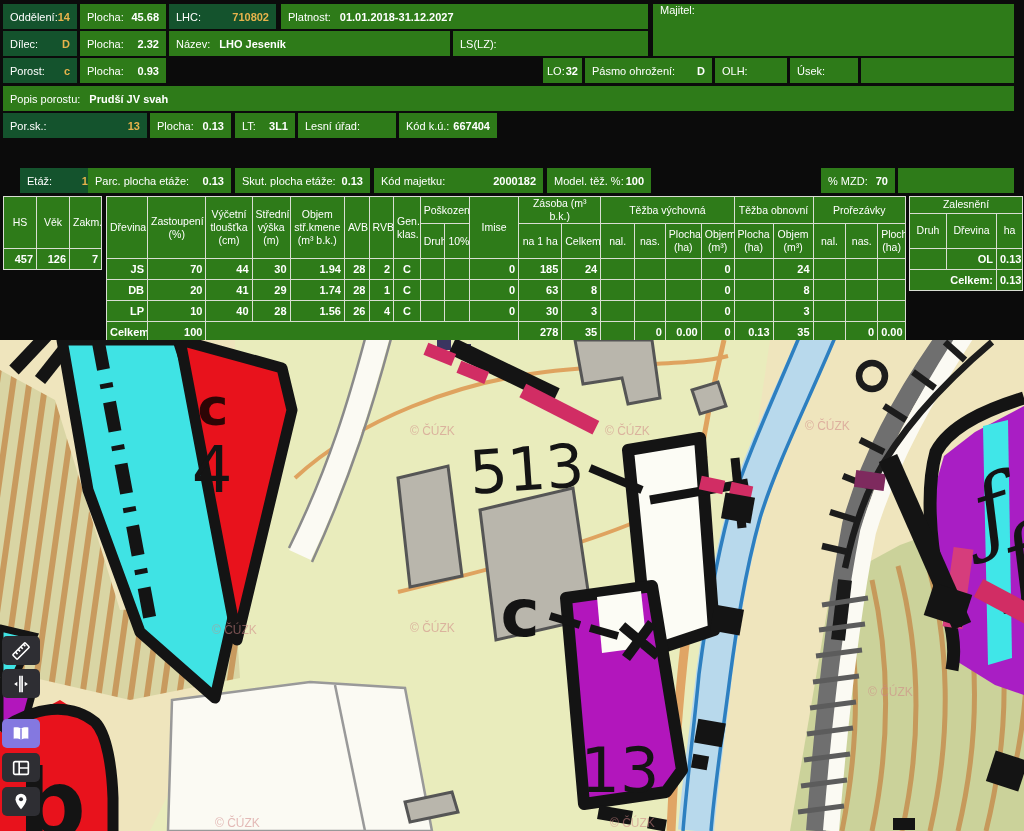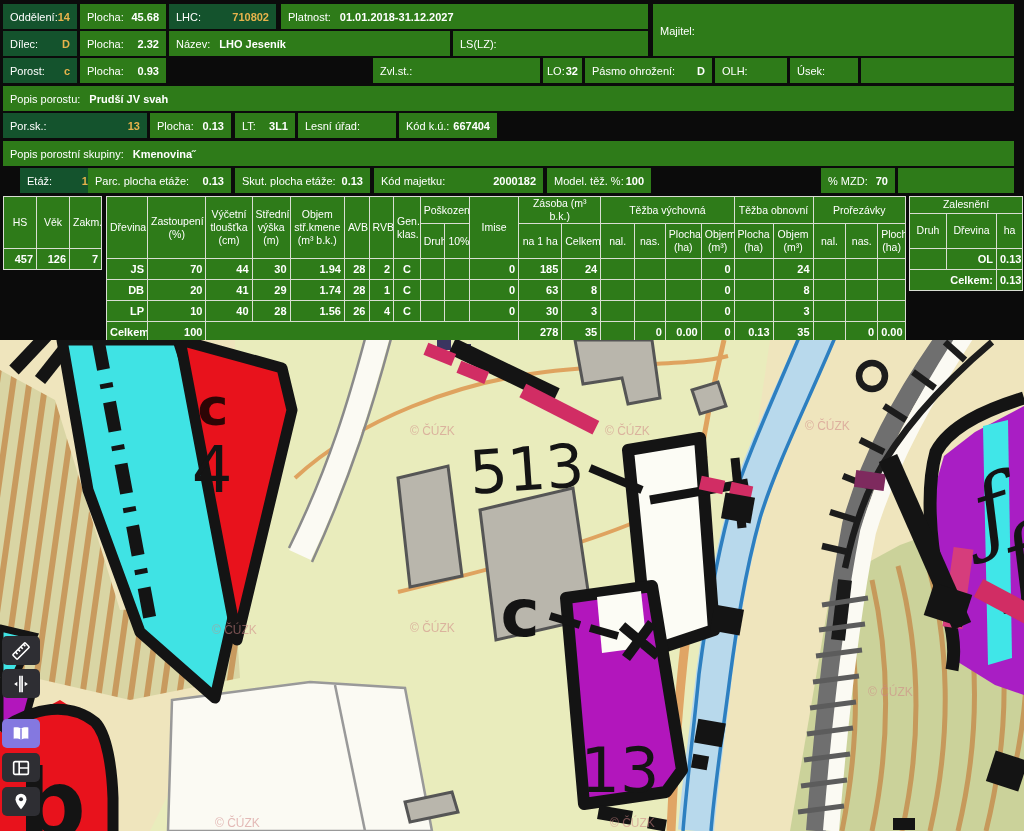--- a/index.html
+++ b/index.html
@@ -7,21 +7,21 @@
           font-family:"Liberation Sans",sans-serif;}
   
   .cell{position:absolute;height:25px;background:#2e7b19;display:flex;align-items:center;
         padding:0 7px;font-size:11px;color:#fff;box-sizing:border-box;overflow:hidden;white-space:nowrap;}
   .cell.gray{background:#14532d;}
   .cell .lbl{white-space:nowrap;}
   .cell .val{font-weight:bold;white-space:nowrap;}
   .cell.gray .val{color:#e7b34c;}
   .cell.vr{justify-content:space-between;}
   .cell.vl .val{margin-left:9px;}
-  .cell.top{align-items:flex-start;padding-top:21px;}
+  .cell.top{align-items:flex-start;padding-top:0;}
   
   table.gtbl{position:absolute;border-collapse:collapse;table-layout:fixed;background:#2e7b19;
              font-size:10.5px;color:#fff;}
   table.gtbl th,table.gtbl td{border:1px solid #d9ded3;padding:0 3px;box-sizing:border-box;overflow:hidden;}
   table.gtbl th{font-weight:normal;text-align:center;vertical-align:middle;white-space:pre-line;line-height:1.25;}
   table.gtbl td{font-weight:bold;font-size:11px;text-align:right;height:21px;white-space:nowrap;}
   table.gtbl td.ctr{text-align:center;}
   table.gtbl tr.grp th{height:17px;}
   table.gtbl tr.sub th{height:35px;}
   table.hs th{height:52px;}
@@ -76,23 +76,20 @@
     </div>
 
   <div class="cell gray vr" style="left:3px;top:58px;width:74px">
     <span class="lbl">Porost:</span>
       <span class="val">c</span>
     </div>
   <div class="cell vr" style="left:80px;top:58px;width:86px">
     <span class="lbl">Plocha:</span>
       <span class="val">0.93</span>
     </div>
-  <div class="cell vl" style="left:373px;top:58px;width:167px">
-    <span class="lbl">Zvl.st.:</span>
-    </div>
   <div class="cell vr" style="left:543px;top:58px;width:39px;padding:8px 4px">
     <span class="lbl">LO:</span>
       <span class="val">32</span>
     </div>
   <div class="cell vr" style="left:585px;top:58px;width:127px">
     <span class="lbl">Pásmo ohrožení:</span>
       <span class="val">D</span>
     </div>
   <div class="cell vl" style="left:715px;top:58px;width:72px">
     <span class="lbl">OLH:</span>
@@ -120,24 +117,20 @@
       <span class="val">3L1</span>
     </div>
   <div class="cell vl" style="left:298px;top:113px;width:98px">
     <span class="lbl">Lesní úřad:</span>
     </div>
   <div class="cell vr" style="left:399px;top:113px;width:98px">
     <span class="lbl">Kód k.ú.:</span>
       <span class="val">667404</span>
     </div>
 
-  <div class="cell vl" style="left:3px;top:141px;width:1011px">
-    <span class="lbl">Popis porostní skupiny:</span>
-      <span class="val">Kmenovina˝</span>
-    </div>
 
   <div class="cell gray vr" style="left:20px;top:168px;width:81px">
     <span class="lbl">Etáž:</span>
       <span class="val">13</span>
     </div>
   <div class="cell vr" style="left:88px;top:168px;width:143px">
     <span class="lbl">Parc. plocha etáže:</span>
       <span class="val">0.13</span>
     </div>
   <div class="cell vr" style="left:235px;top:168px;width:135px">

